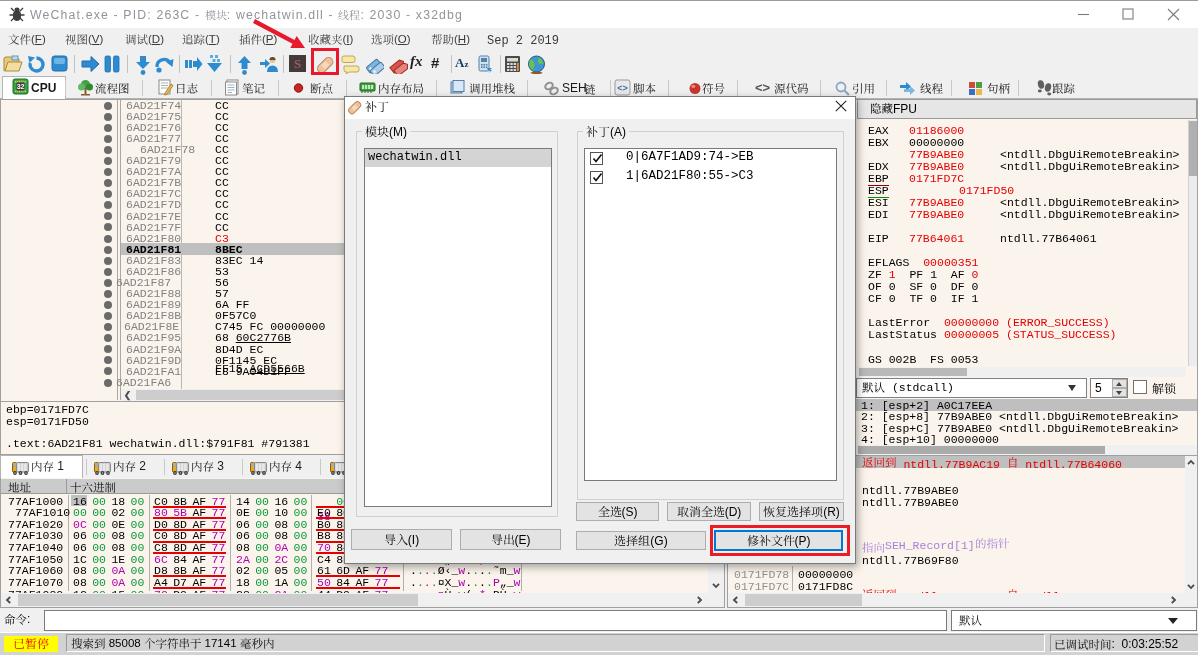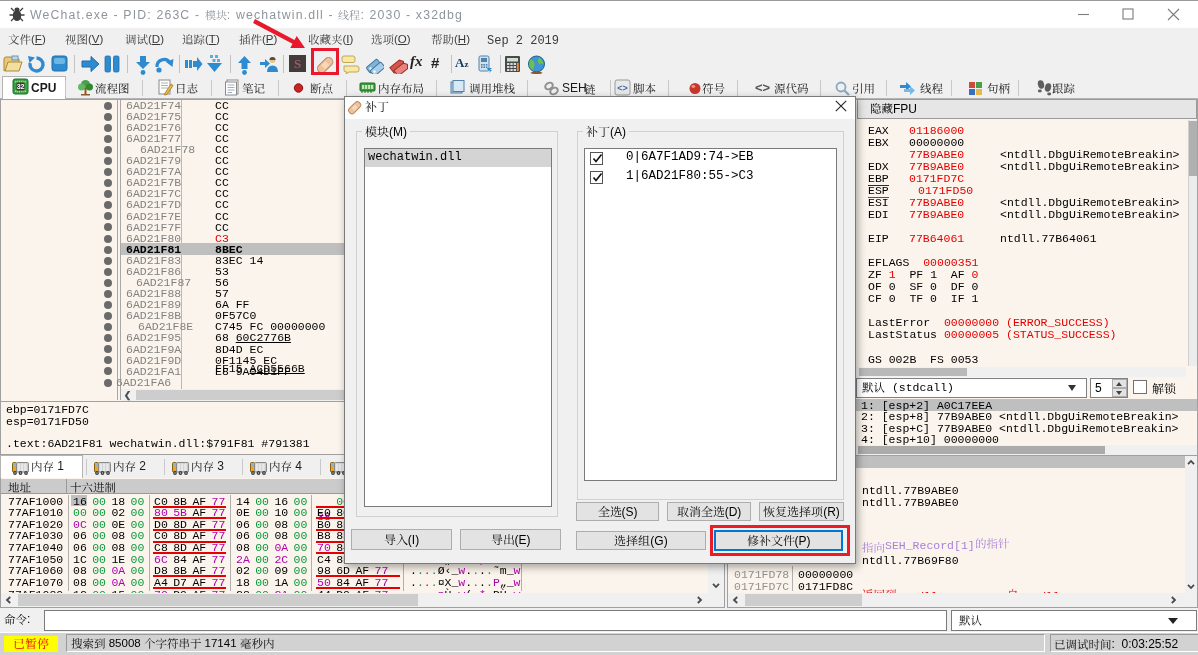--- a/index.html
+++ b/index.html
@@ -524,33 +524,33 @@
 <div class="a" style="left:121px;top:243.2px;width:730px;height:11.6px;background:#bfbfbf"></div>
 <div class="a m" style="left:126px;top:243.7px;font-weight:bold;color:#000">6AD21F81</div>
 <div class="a m" style="left:215px;top:243.7px;font-weight:bold;color:#000">8BEC</div>
 <div class="a" style="left:104px;top:256.6px;width:8px;height:8px;border-radius:4px;background:#6a6a6a"></div>
 <div class="a m gray" style="left:126px;top:254.8px">6AD21F83</div>
 <div class="a m" style="left:215px;top:254.8px;color:#000">83EC 14</div>
 <div class="a" style="left:104px;top:267.7px;width:8px;height:8px;border-radius:4px;background:#6a6a6a"></div>
 <div class="a m gray" style="left:126px;top:265.9px">6AD21F86</div>
 <div class="a m" style="left:215px;top:265.9px;color:#000">53</div>
 <div class="a" style="left:104px;top:278.8px;width:8px;height:8px;border-radius:4px;background:#6a6a6a"></div>
-<div class="a m gray" style="left:136px;top:277.0px">6AD21F87</div>
+<div class="a m gray" style="left:116px;top:277.0px">6AD21F87</div>
 <div class="a m" style="left:215px;top:277.0px;color:#000">56</div>
 <div class="a" style="left:104px;top:289.9px;width:8px;height:8px;border-radius:4px;background:#6a6a6a"></div>
 <div class="a m gray" style="left:126px;top:288.1px">6AD21F88</div>
 <div class="a m" style="left:215px;top:288.1px;color:#000">57</div>
 <div class="a" style="left:104px;top:300.9px;width:8px;height:8px;border-radius:4px;background:#6a6a6a"></div>
 <div class="a m gray" style="left:126px;top:299.1px">6AD21F89</div>
 <div class="a m" style="left:215px;top:299.1px;color:#000">6A FF</div>
 <div class="a" style="left:104px;top:312.0px;width:8px;height:8px;border-radius:4px;background:#6a6a6a"></div>
 <div class="a m gray" style="left:126px;top:310.2px">6AD21F8B</div>
 <div class="a m" style="left:215px;top:310.2px;color:#000">0F57C0</div>
 <div class="a" style="left:104px;top:323.1px;width:8px;height:8px;border-radius:4px;background:#6a6a6a"></div>
-<div class="a m gray" style="left:138px;top:321.3px">6AD21F8E</div>
+<div class="a m gray" style="left:124px;top:321.3px">6AD21F8E</div>
 <div class="a m" style="left:215px;top:321.3px;color:#000">C745 FC 00000000</div>
 <div class="a" style="left:104px;top:334.2px;width:8px;height:8px;border-radius:4px;background:#6a6a6a"></div>
 <div class="a m gray" style="left:126px;top:332.4px">6AD21F95</div>
 <div class="a m" style="left:215px;top:332.4px;color:#000">68 <u>60C2776B</u></div>
 <div class="a" style="left:104px;top:345.3px;width:8px;height:8px;border-radius:4px;background:#6a6a6a"></div>
 <div class="a m gray" style="left:126px;top:343.5px">6AD21F9A</div>
 <div class="a m" style="left:215px;top:343.5px;color:#000">8D4D EC</div>
 <div class="a" style="left:104px;top:356.3px;width:8px;height:8px;border-radius:4px;background:#6a6a6a"></div>
 <div class="a m gray" style="left:126px;top:354.5px">6AD21F9D</div>
 <div class="a m" style="left:215px;top:354.5px;color:#000">0F1145 EC</div>
@@ -578,21 +578,21 @@
 <div class="a m " style="left:909px;top:136.6px">00000000</div>
 <div class="a m" style="left:828px;top:148.6px"><span style="">ECX</span></div>
 <div class="a m red" style="left:909px;top:148.6px">77B9ABE0</div>
 <div class="a m" style="left:1000px;top:148.6px">&lt;ntdll.DbgUiRemoteBreakin&gt;</div>
 <div class="a m" style="left:868px;top:160.7px"><span style="">EDX</span></div>
 <div class="a m red" style="left:909px;top:160.7px">77B9ABE0</div>
 <div class="a m" style="left:1000px;top:160.7px">&lt;ntdll.DbgUiRemoteBreakin&gt;</div>
 <div class="a m" style="left:868px;top:172.7px"><span style="border-bottom:1.5px solid #8b0000">EBP</span></div>
 <div class="a m red" style="left:909px;top:172.7px">0171FD7C</div>
 <div class="a m" style="left:868px;top:184.8px"><span style="border-bottom:1.5px solid #009000">ESP</span></div>
-<div class="a m red" style="left:918px;top:184.8px">0171FD50</div>
+<div class="a m red" style="left:959px;top:184.8px">0171FD50</div>
 <div class="a m" style="left:868px;top:196.8px"><span style="">ESI</span></div>
 <div class="a m red" style="left:909px;top:196.8px">77B9ABE0</div>
 <div class="a m" style="left:1000px;top:196.8px">&lt;ntdll.DbgUiRemoteBreakin&gt;</div>
 <div class="a m" style="left:868px;top:208.9px"><span style="">EDI</span></div>
 <div class="a m red" style="left:909px;top:208.9px">77B9ABE0</div>
 <div class="a m" style="left:1000px;top:208.9px">&lt;ntdll.DbgUiRemoteBreakin&gt;</div>
 <div class="a m" style="left:868px;top:232.9px"><span style="">EIP</span></div>
 <div class="a m red" style="left:909px;top:232.9px">77B64061</div>
 <div class="a m" style="left:1000px;top:232.9px">ntdll.77B64061</div>
 <div class="a m" style="left:868px;top:257.1px">EFLAGS  <span class="red">00000351</span></div>
@@ -788,21 +788,21 @@
 <div class="a m grn" style="left:254.2px;top:0.5px">00</div>
 <div class="a m " style="left:273.4px;top:0.5px">16</div>
 <div class="a m grn" style="left:292.6px;top:0.5px">00</div>
 <div class="a m mag" style="left:316.0px;top:16px">38</div>
 <div class="a m grn" style="left:335.2px;top:0.5px">00</div>
 <div class="a m " style="left:354.4px;top:0.5px">3A</div>
 <div class="a m grn" style="left:373.6px;top:0.5px">00</div>
 <div class="a" style="left:152px;top:10.7px;width:73px;height:2px;background:#e60000"></div>
 <div class="a" style="left:315px;top:10.7px;width:84px;height:2px;background:#e60000"></div>
 <div class="a m" style="left:409px;top:0.5px"><span class="">.</span><span class=" grn">.</span><span class="">.</span><span class=" grn">.</span><span class="">À</span><span class="">‹</span><span class="">_</span><span class=" mag">w</span><span class="">.</span><span class=" grn">.</span><span class="">.</span><span class=" grn">.</span><span class=" mag">8</span><span class=" grn">.</span><span class="">:</span><span class=" grn">.</span></div>
-<div class="a m" style="left:7px;top:12.1px">77AF1010</div>
+<div class="a m" style="left:14px;top:12.1px">77AF1010</div>
 <div class="a m grn" style="left:72.0px;top:12.1px">00</div>
 <div class="a m grn" style="left:91.2px;top:12.1px">00</div>
 <div class="a m " style="left:110.4px;top:12.1px">02</div>
 <div class="a m grn" style="left:129.6px;top:12.1px">00</div>
 <div class="a m mag" style="left:153.0px;top:12.1px">80</div>
 <div class="a m mag" style="left:172.2px;top:12.1px">5B</div>
 <div class="a m " style="left:191.4px;top:12.1px">AF</div>
 <div class="a m mag" style="left:210.6px;top:12.1px">77</div>
 <div class="a m " style="left:235.0px;top:12.1px">0E</div>
 <div class="a m grn" style="left:254.2px;top:12.1px">00</div>
@@ -897,23 +897,23 @@
 <div class="a m " style="left:72.0px;top:70.2px">08</div>
 <div class="a m grn" style="left:91.2px;top:70.2px">00</div>
 <div class="a m mag" style="left:110.4px;top:70.2px">0A</div>
 <div class="a m grn" style="left:129.6px;top:70.2px">00</div>
 <div class="a m " style="left:153.0px;top:70.2px">D8</div>
 <div class="a m " style="left:172.2px;top:70.2px">8B</div>
 <div class="a m " style="left:191.4px;top:70.2px">AF</div>
 <div class="a m mag" style="left:210.6px;top:70.2px">77</div>
 <div class="a m " style="left:235.0px;top:70.2px">02</div>
 <div class="a m grn" style="left:254.2px;top:70.2px">00</div>
-<div class="a m " style="left:273.4px;top:70.2px">09</div>
+<div class="a m " style="left:273.4px;top:70.2px">05</div>
 <div class="a m grn" style="left:292.6px;top:70.2px">00</div>
-<div class="a m " style="left:316.0px;top:70.2px">98</div>
+<div class="a m " style="left:316.0px;top:70.2px">61</div>
 <div class="a m " style="left:335.2px;top:70.2px">6D</div>
 <div class="a m " style="left:354.4px;top:70.2px">AF</div>
 <div class="a m mag" style="left:373.6px;top:70.2px">77</div>
 <div class="a" style="left:152px;top:80.4px;width:73px;height:2px;background:#e60000"></div>
 <div class="a" style="left:315px;top:80.4px;width:84px;height:2px;background:#e60000"></div>
 <div class="a m" style="left:409px;top:70.2px"><span class="">.</span><span class=" grn">.</span><span class=" mag">.</span><span class=" grn">.</span><span class="">Ø</span><span class="">‹</span><span class="">_</span><span class=" mag">w</span><span class="">.</span><span class=" grn">.</span><span class="">.</span><span class=" grn">.</span><span class="">˜</span><span class="">m</span><span class="">_</span><span class=" mag">w</span></div>
 <div class="a m" style="left:7px;top:81.8px">77AF1070</div>
 <div class="a m " style="left:72.0px;top:81.8px">08</div>
 <div class="a m grn" style="left:91.2px;top:81.8px">00</div>
 <div class="a m mag" style="left:110.4px;top:81.8px">0A</div>
@@ -968,20 +968,27 @@
 <div class="sbt" style="left:18px;top:594px;width:400px;height:12px"></div>
 <div class="a" style="left:692px;top:593px;width:14px;height:14px;display:flex;align-items:center;justify-content:center">
     <svg width="10" height="10" viewBox="0 0 10 10">
       <path d="M3.8 2 L7 5 L3.8 8" fill="none" stroke="#4a4a4a" stroke-width="1.8"></path>
     </svg>
   </div>
 <div class="a sb" style="left:708px;top:593px;width:16px;height:14px"></div>
 <div class="a" style="left:727px;top:455px;width:471px;height:153px;background:#fbf4ec;border:1px solid #a0a0a0"></div>
 <div class="a" style="left:728px;top:456px;width:457px;height:137px;overflow:hidden">
 <div class="a" style="left:0;top:0;width:457px;height:12px;background:#bfbfbf"></div>
+<div class="a m" style="left:134px;top:1px;color:#e60000"><svg class="cj" style="fill:#e60000;vertical-align:-1px;" width="34.5" height="11.5" viewBox="0 0 34.5 11.5">
+        <use href="#g8FD4" xlink:href="#g8FD4" transform="translate(0.0,9.8) scale(0.01150,-0.01150)"></use>
+        <use href="#g56DE" xlink:href="#g56DE" transform="translate(11.5,9.8) scale(0.01150,-0.01150)"></use>
+        <use href="#g5230" xlink:href="#g5230" transform="translate(23.0,9.8) scale(0.01150,-0.01150)"></use>
+      </svg> ntdll.77B9AC19 <svg class="cj" style="fill:#e60000;vertical-align:-1px;" width="11.5" height="11.5" viewBox="0 0 11.5 11.5">
+        <use href="#g81EA" xlink:href="#g81EA" transform="translate(0.0,9.8) scale(0.01150,-0.01150)"></use>
+      </svg> ntdll.77B64060</div>
 <div class="a" style="left:134px;top:24.2px"><span class="m">ntdll.77B9ABE0</span></div>
 <div class="a" style="left:134px;top:35.9px"><span class="m">ntdll.77B9ABE0</span></div>
 <div class="a" style="left:134px;top:82.3px"><svg class="cj" style="fill:#a97fd9;vertical-align:-1px;" width="23.0" height="11.5" viewBox="0 0 23.0 11.5">
         <use href="#g6307" xlink:href="#g6307" transform="translate(0.0,9.8) scale(0.01150,-0.01150)"></use>
         <use href="#g5411" xlink:href="#g5411" transform="translate(11.5,9.8) scale(0.01150,-0.01150)"></use>
       </svg></div>
 <div class="a m" style="left:157px;top:82.3px;color:#a97fd9">SEH_Record[1]<svg class="cj" style="fill:#a97fd9;vertical-align:-1px;" width="34.5" height="11.5" viewBox="0 0 34.5 11.5">
         <use href="#g7684" xlink:href="#g7684" transform="translate(0.0,9.8) scale(0.01150,-0.01150)"></use>
         <use href="#g6307" xlink:href="#g6307" transform="translate(11.5,9.8) scale(0.01150,-0.01150)"></use>
         <use href="#g9488" xlink:href="#g9488" transform="translate(23.0,9.8) scale(0.01150,-0.01150)"></use>

